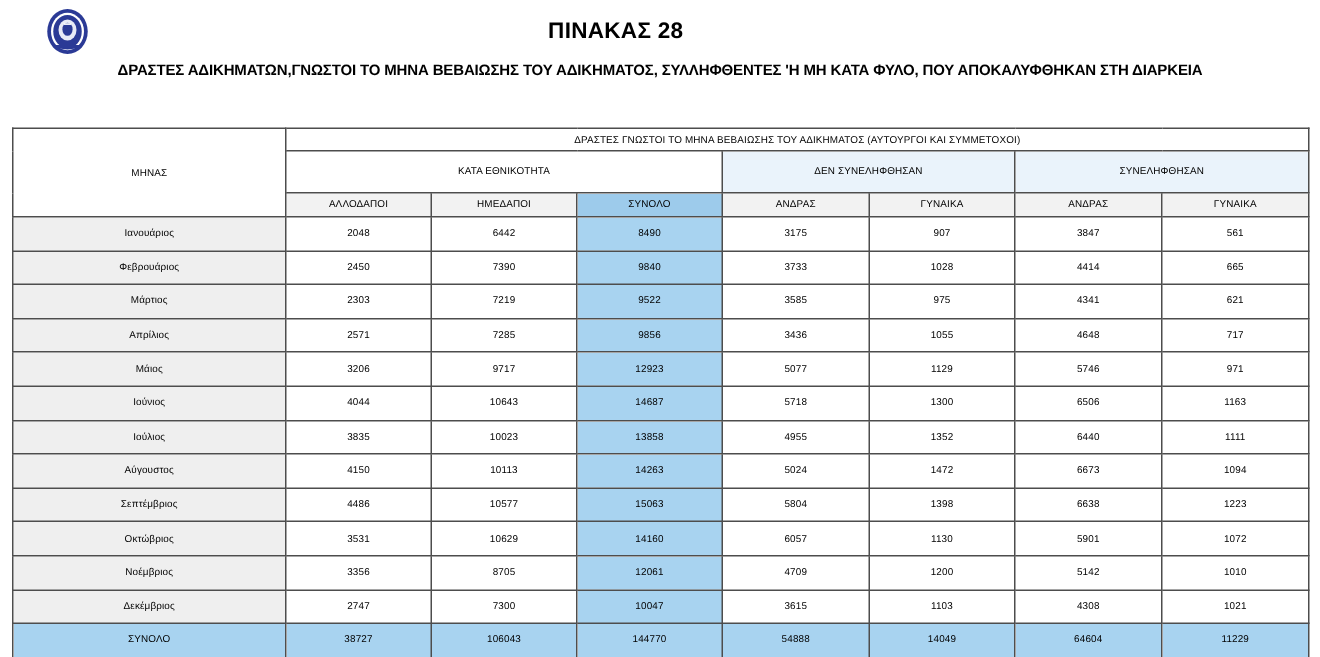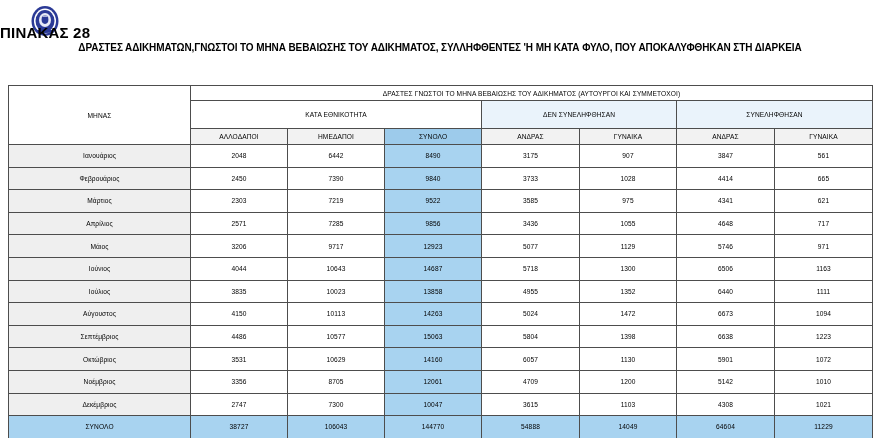--- a/index.html
+++ b/index.html
@@ -30,23 +30,24 @@
     position: absolute;
     left: 26px;
     top: 4px;
     width: 38px;
     height: 36px;
   }
   .logo svg { display: block; }
 
   .doc-title {
     position: absolute;
-    top: 24px;
+    top: 12px;
     left: 0;
     width: 821px;
+    text-align: center;
     font-size: 15px;
     font-weight: bold;
     color: #000000;
     letter-spacing: 0.2px;
   }
   .subtitle {
     position: absolute;
     top: 40px;
     left: 0;
     width: 880px;

